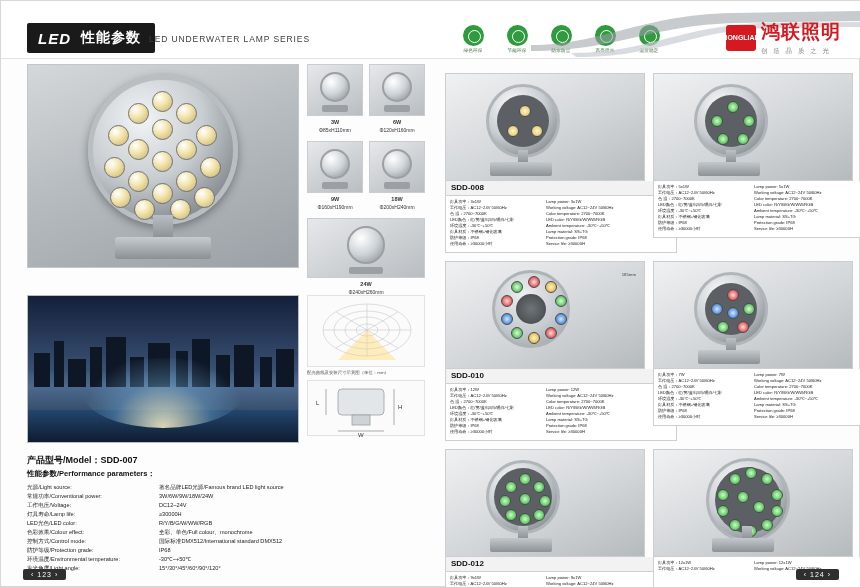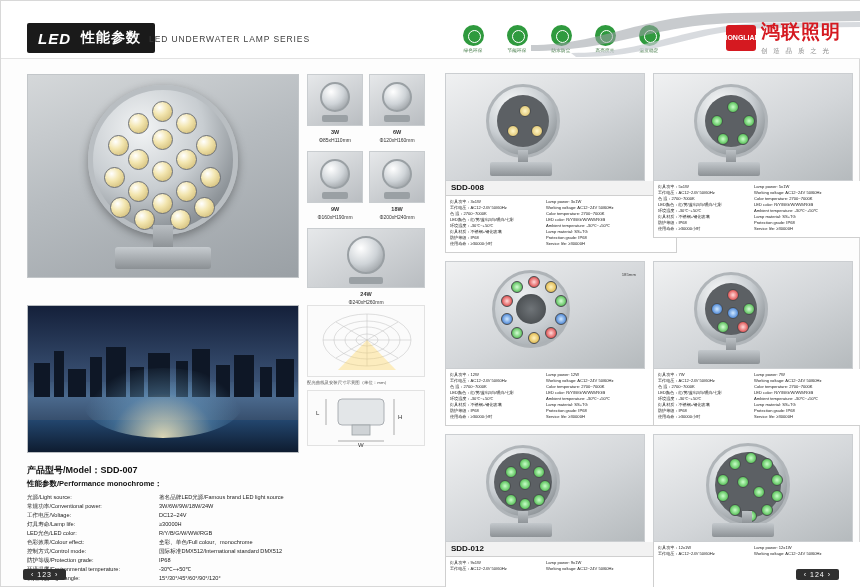--- a/index.html
+++ b/index.html
@@ -74,21 +74,21 @@
   .brand-mark {
     width:30px; height:26px; background:#d51920;
     border-radius:3px; position:relative;
     display:flex; align-items:center; justify-content:center;
   }
   .brand-mark span { color:#fff; font-size:7px; font-weight:bold; }
   .brand-cn { color:#d51920; font-size:19px; font-weight:bold; letter-spacing:1px; }
   .brand-sub { color:#8b8b8b; font-size:6.5px; letter-spacing:2px; margin-top:2px; }
 
   
-  .left-col { position:absolute; left:0; top:57px; width:430px; height:505px; }
+  .left-col { position:absolute; left:0; top:47px; width:430px; height:505px; }
 
   .hero-photo {
     position:absolute; left:26px; top:16px; width:272px; height:204px;
     background:linear-gradient(160deg,#d5d8da 0%,#b7bcc0 45%,#9aa0a5 100%);
     border:1px solid #c2c6c9;
     overflow:hidden;
   }
   .lamp-face {
     position:absolute; left:50%; top:42%; transform:translate(-50%,-50%);
     width:150px; height:150px; border-radius:50%;
@@ -421,21 +421,21 @@
           <line x1="18" y1="8" x2="18" y2="34" stroke="#777" stroke-width="0.6"></line>
           <text x="50" y="56" font-size="6" fill="#333" font-family="Liberation Sans">W</text>
           <text x="90" y="28" font-size="6" fill="#333" font-family="Liberation Sans">H</text>
           <text x="8" y="24" font-size="6" fill="#333" font-family="Liberation Sans">L</text>
         </svg>
       </div>
     </div>
 
     <div class="params">
       <div class="p-model">产品型号/Model：SDD-007</div>
-      <div class="p-sub">性能参数/Performance monochrome：</div>
+      <div class="p-sub">性能参数/Performance parameters：</div>
 
       <div class="p-row">
         <div class="p-key">光源/Light source:</div>
         <div class="p-val">著名品牌LED光源/Famous brand LED light source</div>
       </div>
       <div class="p-row">
         <div class="p-key">常规功率/Conventional power:</div>
         <div class="p-val">3W/6W/9W/18W/24W</div>
       </div>
       <div class="p-row">
@@ -562,20 +562,21 @@
             <div class="r-led" style="left:50px;top:54px;background:radial-gradient(circle,#ffd9d9,#d32020);"></div>
             <div class="r-led" style="left:33px;top:59px;background:radial-gradient(circle,#fff3c0,#d8a82a);"></div>
             <div class="r-led" style="left:16px;top:54px;background:radial-gradient(circle,#d6ffd6,#2da82d);"></div>
             <div class="r-led" style="left:6px;top:40px;background:radial-gradient(circle,#d0e8ff,#2066c8);"></div>
             <div class="r-led" style="left:6px;top:22px;background:radial-gradient(circle,#ffd9d9,#d32020);"></div>
             <div class="r-led" style="left:16px;top:8px;background:radial-gradient(circle,#d6ffd6,#2da82d);"></div>
             <div class="r-hole"></div>
           </div>
           <div class="r-dim">185mm</div>
         </div>
+        <div class="card-title">SDD-010</div>
         <div class="card-specs">
           <div class="sp-cn">
             <div>灯具功率：12W</div>
             <div>工作电压：AC12~24V 50/60Hz</div>
             <div>色  温：2700~7000K</div>
             <div>LED颜色：红/黄/蓝/绿/白/暖白/七彩</div>
             <div>环境温度：-30℃~+50℃</div>
             <div>灯具材质：不锈钢+钢化玻璃</div>
             <div>防护等级：IP68</div>
             <div>使用寿命：≥30000小时</div>

